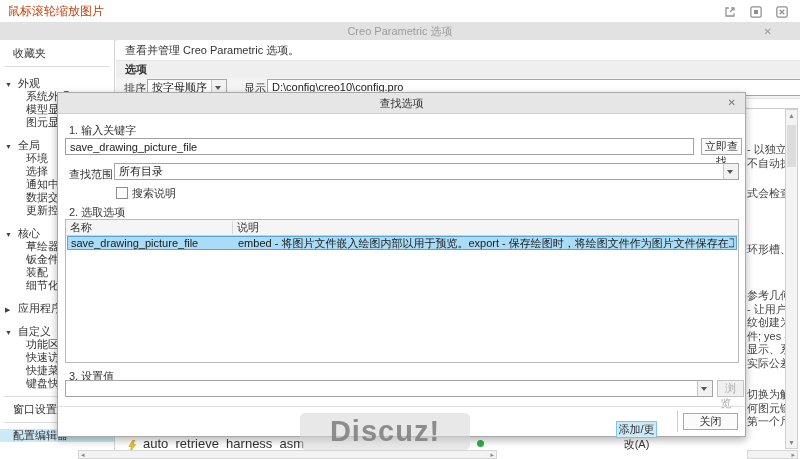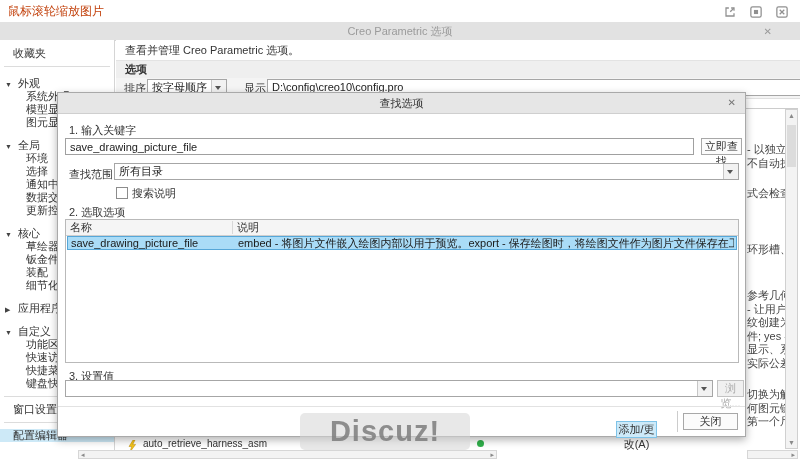--- a/index.html
+++ b/index.html
@@ -57,21 +57,21 @@
   .vscroll .thumb{position:absolute;left:1px;right:1px;top:15px;height:42px;background:#dcdcdc;}
 
   .hscroll{position:absolute;top:450px;height:9px;background:#f3f3f3;border:1px solid #d6d6d6;box-sizing:border-box;z-index:3;font-size:7px;color:#8a8a8a;}
   .hscroll .la{position:absolute;left:2px;top:0;line-height:7px;}
   .hscroll .ra{position:absolute;right:2px;top:0;line-height:7px;}
   .hs-left{left:78px;width:419px;}
   .hs-right{left:747px;width:51px;}
 
   .bottom-row{position:absolute;left:116px;top:437px;right:14px;height:13px;background:#fff;z-index:2;}
   .bolt{position:absolute;left:11px;top:1px;}
-  .opt-name{position:absolute;left:27px;top:0;font-size:10px;color:#333;line-height:13px;white-space:nowrap;}
+  .opt-name{position:absolute;left:27px;top:0;font-size:13px;color:#333;line-height:13px;white-space:nowrap;}
   .green-dot{position:absolute;left:361px;top:3px;width:7px;height:7px;border-radius:50%;background:var(--status-green,#2faf4a);}
 
   
   .dialog{position:absolute;left:57px;top:92px;width:689px;height:345px;background:#fff;border:1px solid #a9a9a9;
           box-shadow:0 3px 8px rgba(0,0,0,0.3);z-index:30;box-sizing:border-box;}
   .dlg-title{position:absolute;left:0;top:0;right:0;height:20px;background:#e6e6e6;border-bottom:1px solid #cfcfcf;}
   .dlg-title span{position:absolute;left:0;right:0;text-align:center;font-size:11px;color:#333;line-height:20px;}
   .dlg-close{position:absolute;right:9px;top:4px;font-size:10px;color:#777;line-height:12px;z-index:1;}
   .dlg-label{position:absolute;font-size:11px;color:#333;white-space:nowrap;}
   .kw-input{position:absolute;left:7px;top:45px;width:629px;height:17px;border:1px solid #a0a0a0;font-size:11px;

